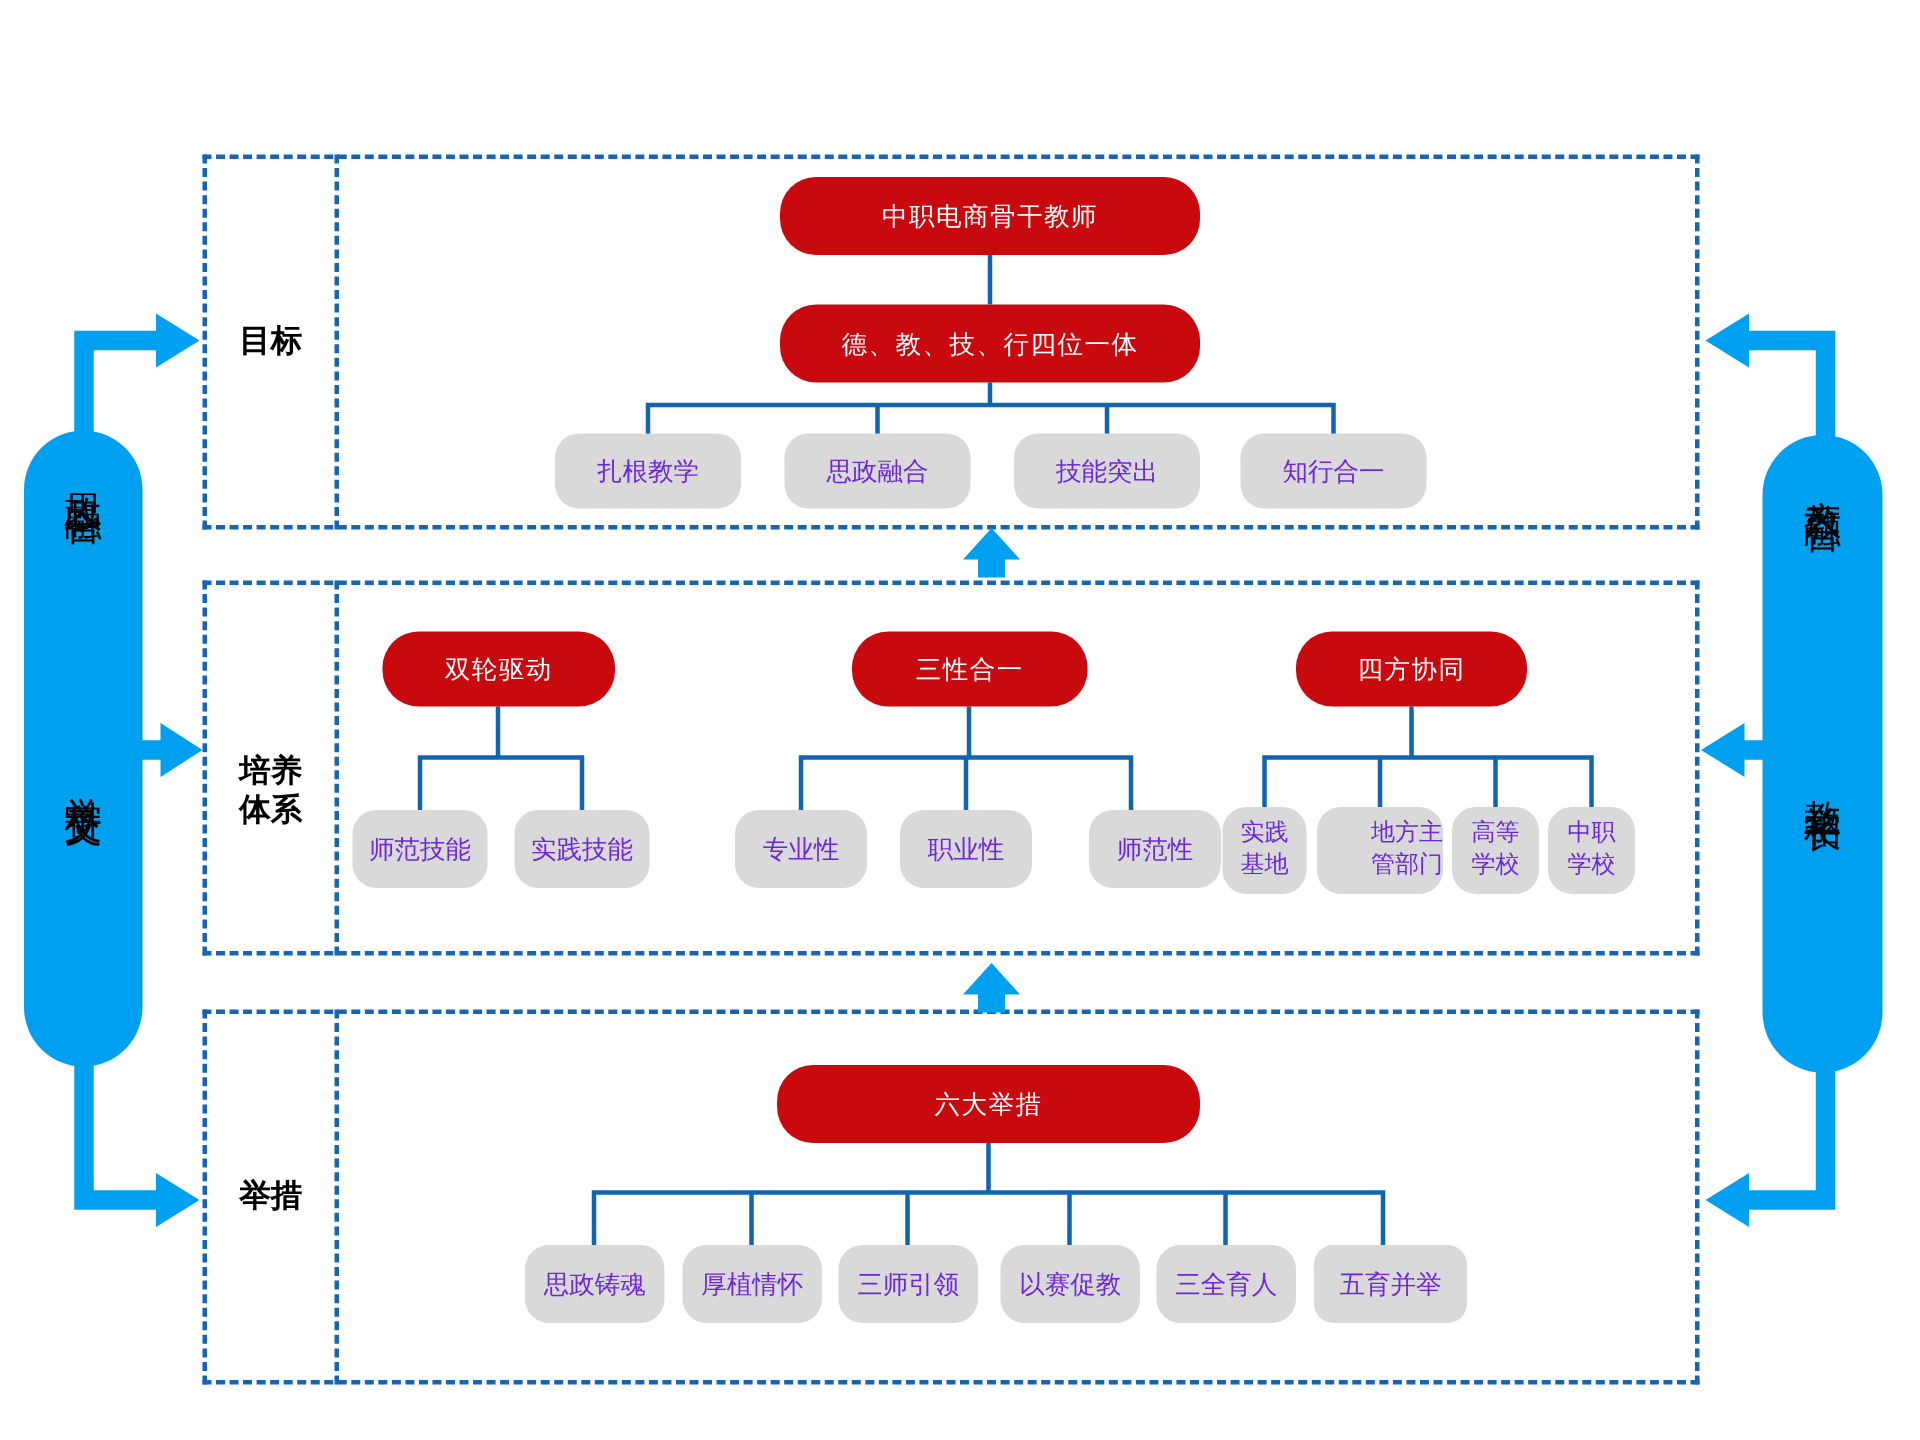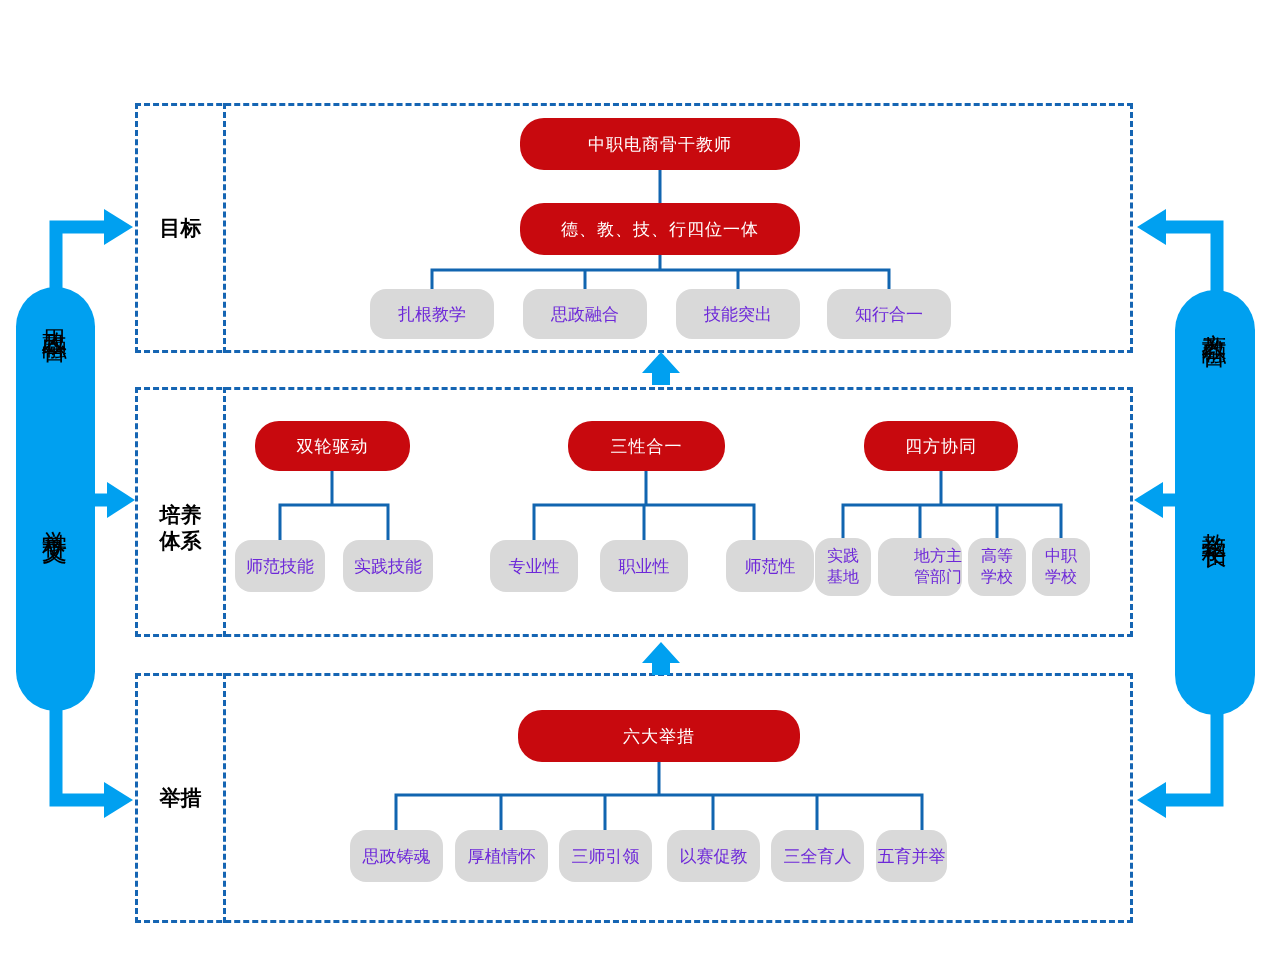--- a/index.html
+++ b/index.html
@@ -138,15 +138,15 @@
   <div class="box gray two" style="left:1032px;top:538px;width:58px;height:58px;">
     <span class="ln w2">中职学校</span>
   </div>
 
   <div class="box red" style="left:518px;top:710px;width:282px;height:52px;">六大举措</div>
   <div class="box gray" style="left:350px;top:830px;width:93px;height:52px;">思政铸魂</div>
   <div class="box gray" style="left:455px;top:830px;width:93px;height:52px;">厚植情怀</div>
   <div class="box gray" style="left:559px;top:830px;width:93px;height:52px;">三师引领</div>
   <div class="box gray" style="left:667px;top:830px;width:93px;height:52px;font-family:Liberation Serif, serif;">以赛促教</div>
   <div class="box gray" style="left:771px;top:830px;width:93px;height:52px;">三全育人</div>
-  <div class="box gray" style="left:876px;top:830px;width:71px;height:52px;">五育并举</div>
+  <div class="box gray" style="left:876px;top:830px;width:102px;height:52px;border-radius:13px;">五育并举</div>
 
 </div>
 
 </body></html>

